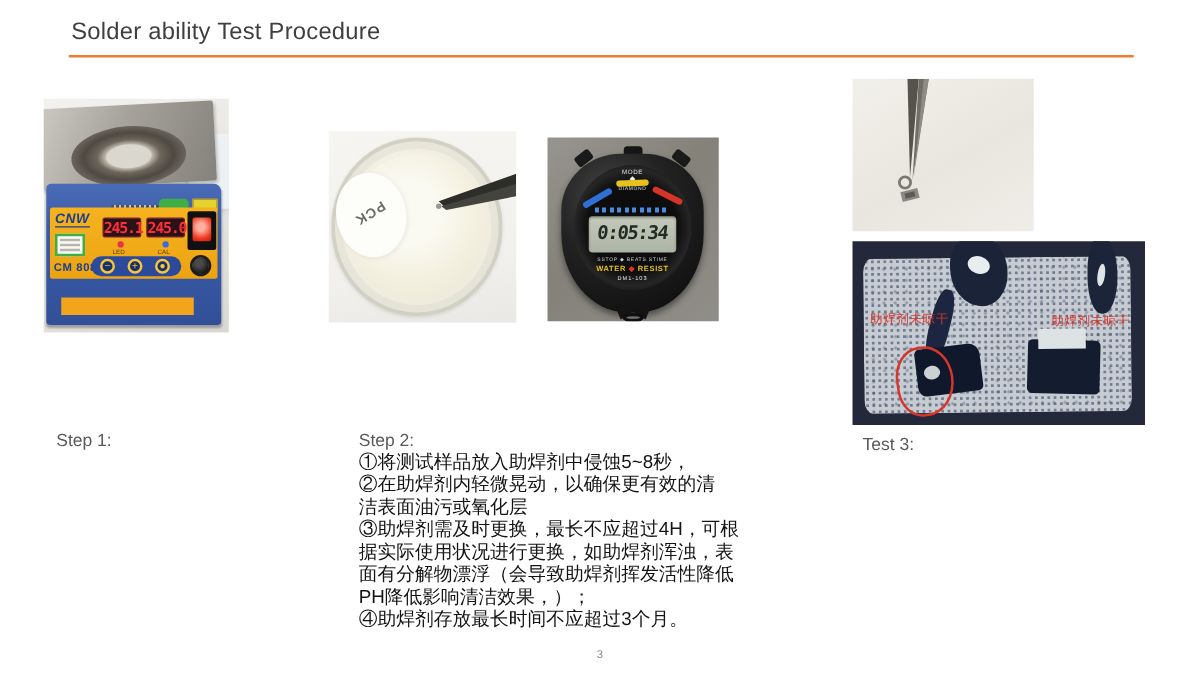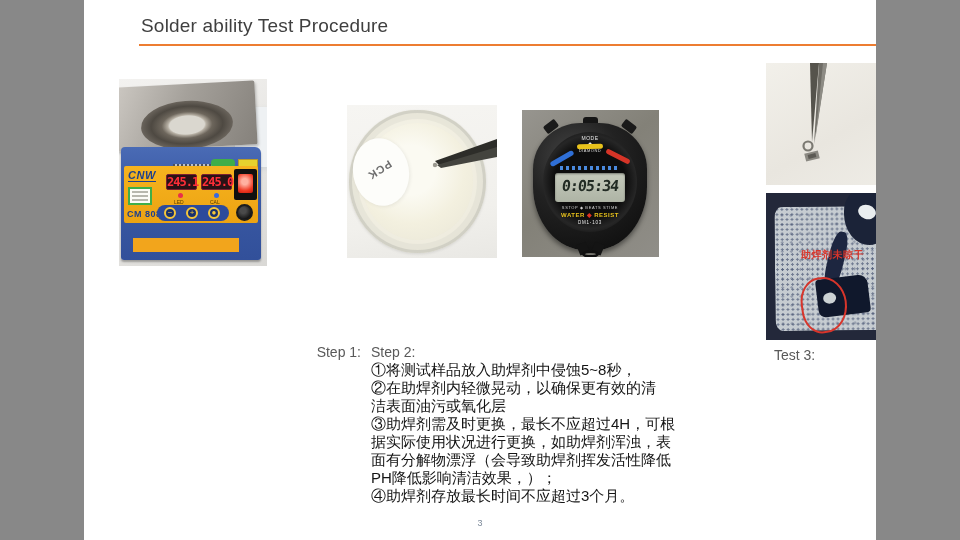--- a/index.html
+++ b/index.html
@@ -1,16 +1,16 @@
 <!DOCTYPE html>
 <html><head>
 <meta charset="utf-8">
 <style>
   html,body{margin:0;padding:0;background:#888;}
-  .slide{position:relative;width:792px;height:540px;background:#ffffff;overflow:hidden;
+  .slide{position:relative;width:960px;height:540px;background:#ffffff;overflow:hidden;
          font-family:"Liberation Sans",sans-serif;margin:0 auto;}
 
   
   .title{position:absolute;left:57px;top:15px;font-size:19px;color:#3f3f3f;letter-spacing:.2px;}
   .rule{position:absolute;left:55px;top:44px;width:852px;height:2px;background:#ED7D31;}
 
   
   .step{position:absolute;font-size:15px;line-height:18px;color:#141414;}
   .step .head{display:block;color:#595959;font-size:14px;}
   .step .body{display:block;white-space:pre-line;}
@@ -135,21 +135,21 @@
               border-radius:50%;transform:rotate(18deg);}
   .blob-arm{left:62px;top:38px;width:16px;height:58px;border-radius:40%;transform:rotate(14deg);background:#1d2640;}
   .blob-right{left:188px;top:-4px;width:24px;height:62px;border-radius:45% 55% 50% 50%;background:#1c2439;}
   .blob-right i{position:absolute;left:8px;top:22px;width:6px;height:18px;background:#dfe4e6;border-radius:50%;transform:rotate(8deg);}
   .comp-left{left:51px;top:84px;width:52px;height:38px;background:#10182c;border-radius:4px 9px 4px 7px;transform:rotate(-7deg);}
   .comp-left i{position:absolute;left:6px;top:14px;width:13px;height:11px;background:#ccd2d4;border-radius:50%;}
   .comp-right{left:140px;top:79px;width:58px;height:43px;background:#141c30;border-radius:4px;transform:rotate(1.5deg);}
   .comp-right i{position:absolute;left:8px;top:-9px;width:38px;height:16px;background:#dde2e4;transform:rotate(-2deg);}
   .prod-circle{position:absolute;left:35px;top:84px;width:46px;height:56px;border:2.5px solid #d8352b;
                border-radius:48% 52% 55% 45%;transform:rotate(-8deg);box-sizing:border-box;}
-  .prod-ann{position:absolute;font-size:10px;font-weight:bold;color:#d8352b;letter-spacing:.5px;white-space:nowrap;margin-left:21px;}
+  .prod-ann{position:absolute;font-size:10px;font-weight:normal;color:#d8352b;letter-spacing:.5px;white-space:nowrap;}
   .prod-ann-l{left:14px;top:55px;}
   .prod-ann-r{left:159px;top:57px;}
 </style>
 </head>
 <body>
 
 <div class="slide">
 
   <div class="title">Solder ability Test Procedure</div>
   <div class="rule"></div>
@@ -252,21 +252,21 @@
         <i></i>
       </div>
     <div class="blob comp-right">
         <i></i>
       </div>
     <div class="prod-circle"></div>
     <div class="prod-ann prod-ann-l">助焊剂未晾干</div>
     <div class="prod-ann prod-ann-r">助焊剂未晾干</div>
   </div>
 
-  <div class="step" style="left:45px;top:343px;width:232px;text-align:right;">
+  <div class="step" style="left:45px;top:343px;width:232px;">
     <span class="head">Step 1:</span>
   </div>
 
   <div class="step" style="left:287px;top:343px;width:350px;">
     <span class="head">Step 2:</span>
     <span class="body">①将测试样品放入助焊剂中侵蚀5~8秒，
 ②在助焊剂内轻微晃动，以确保更有效的清
 洁表面油污或氧化层
 ③助焊剂需及时更换，最长不应超过4H，可根
 据实际使用状况进行更换，如助焊剂浑浊，表

